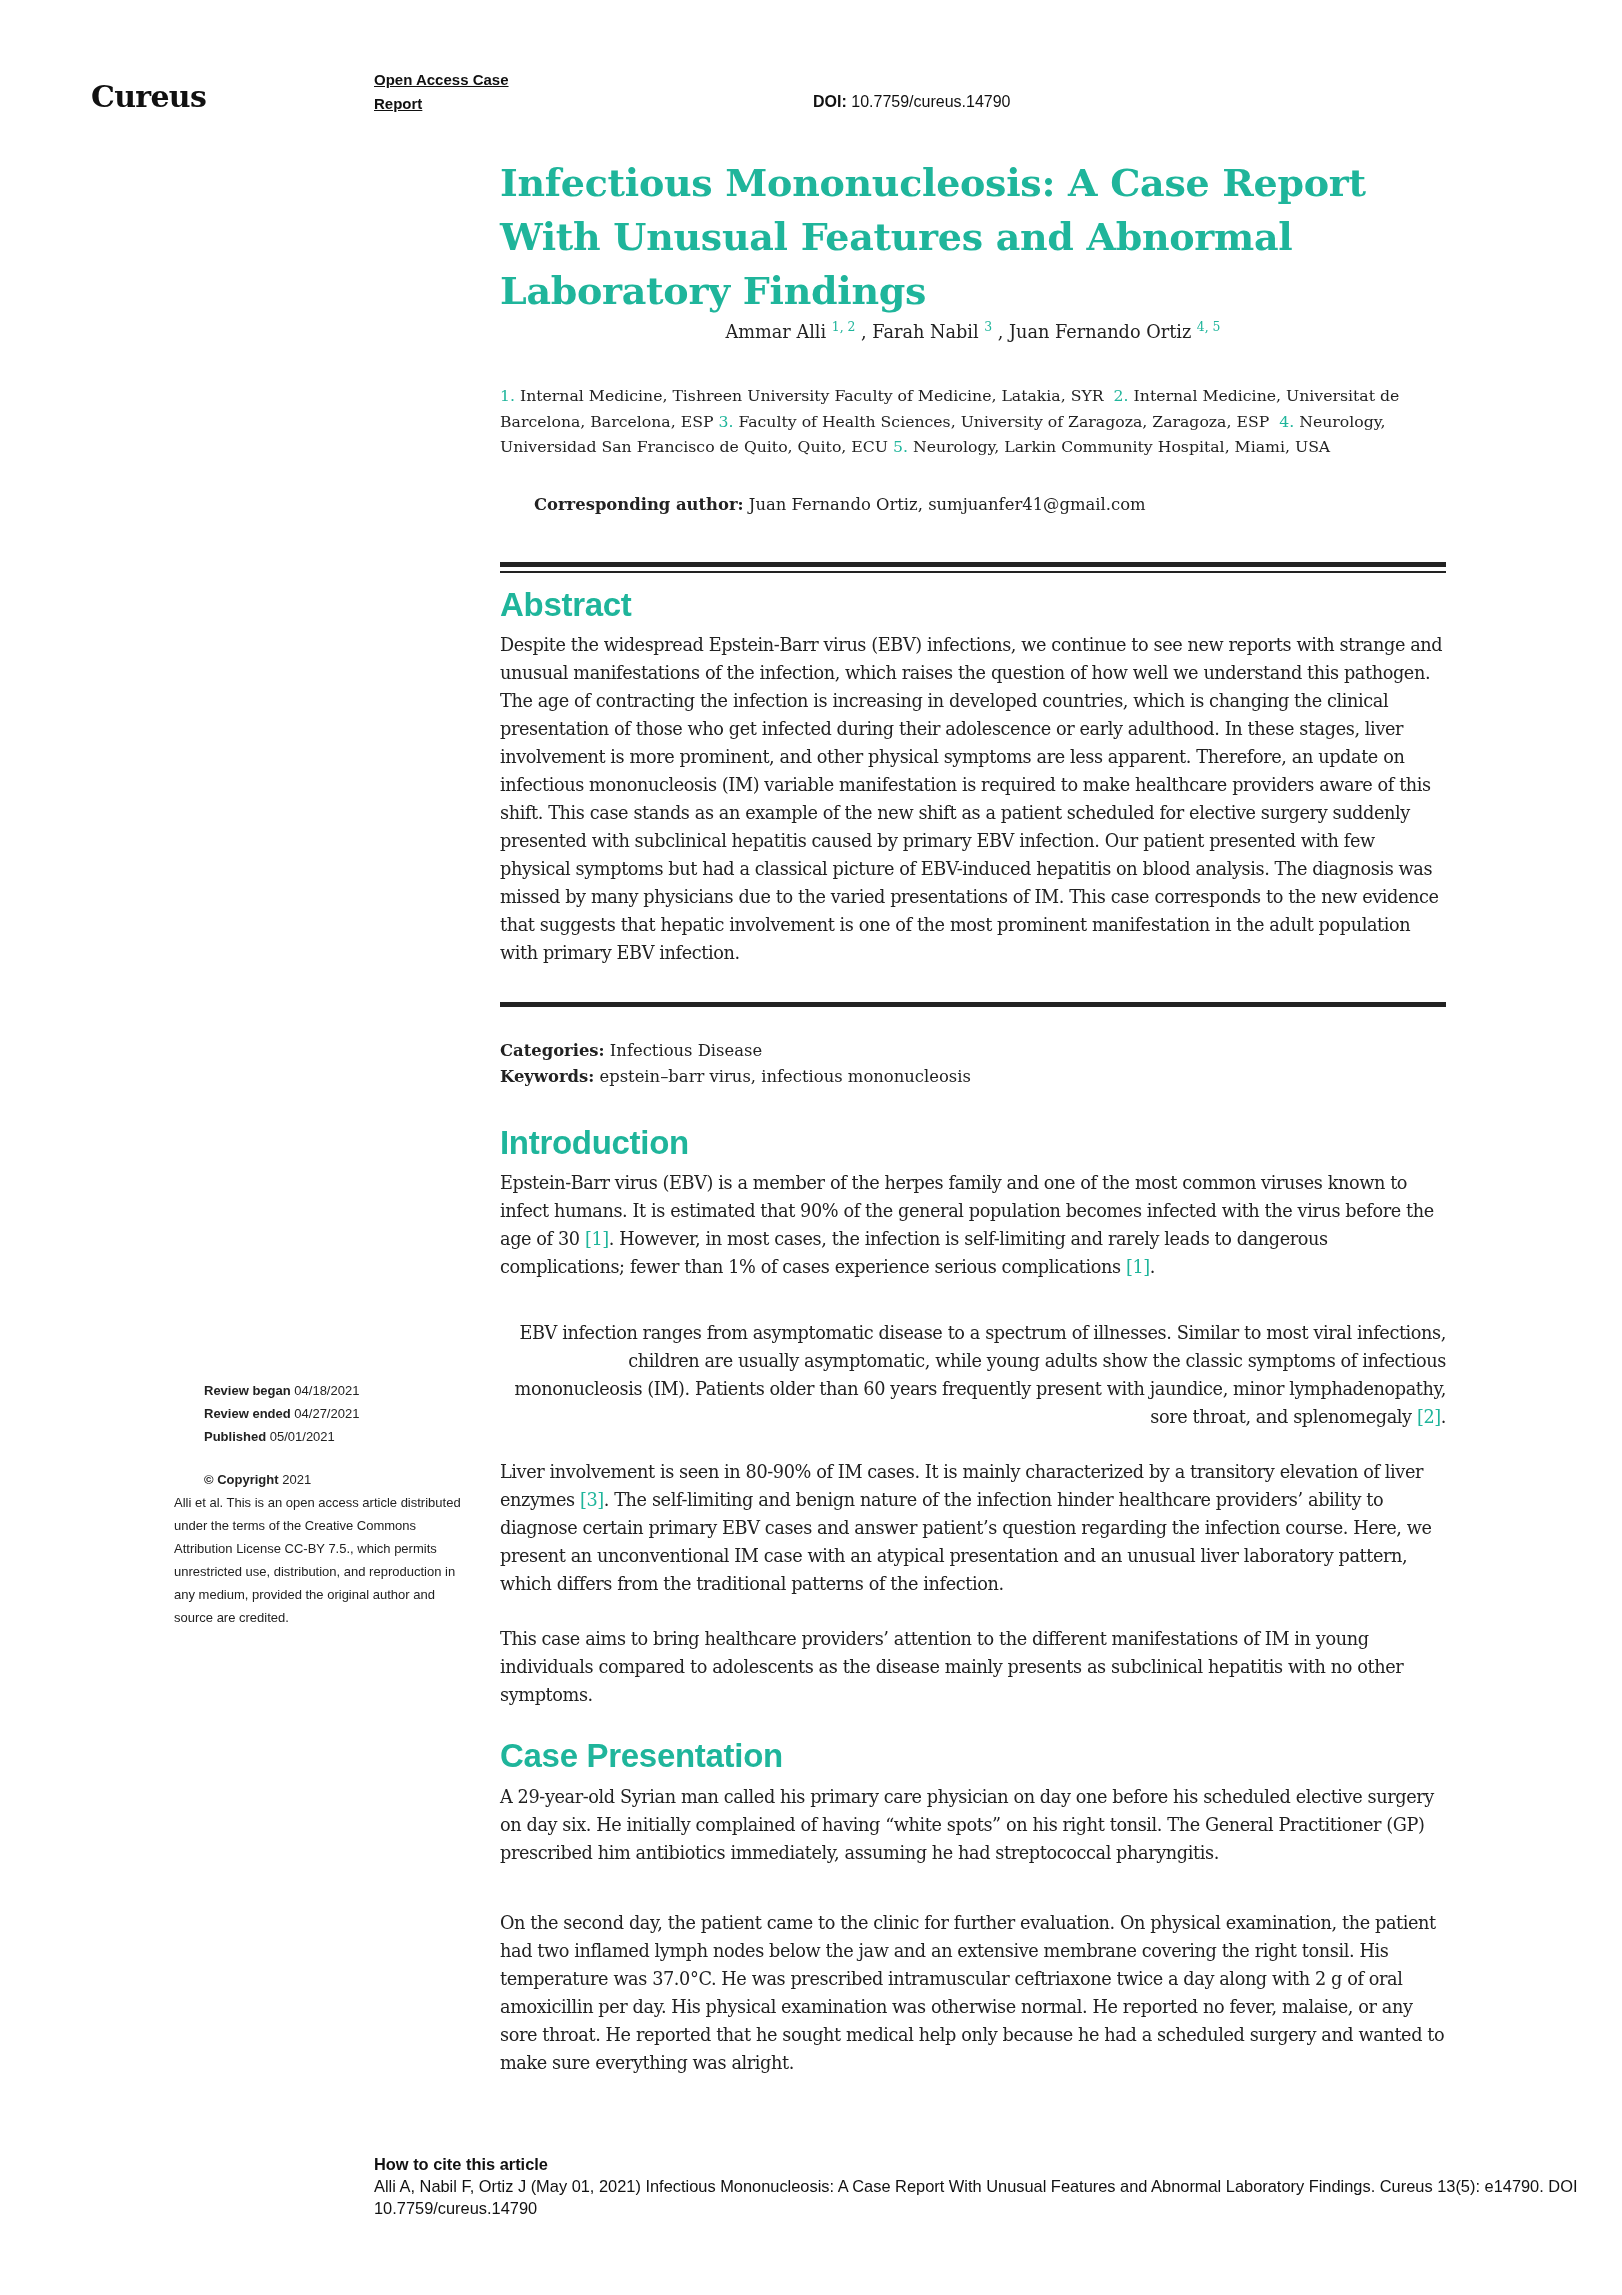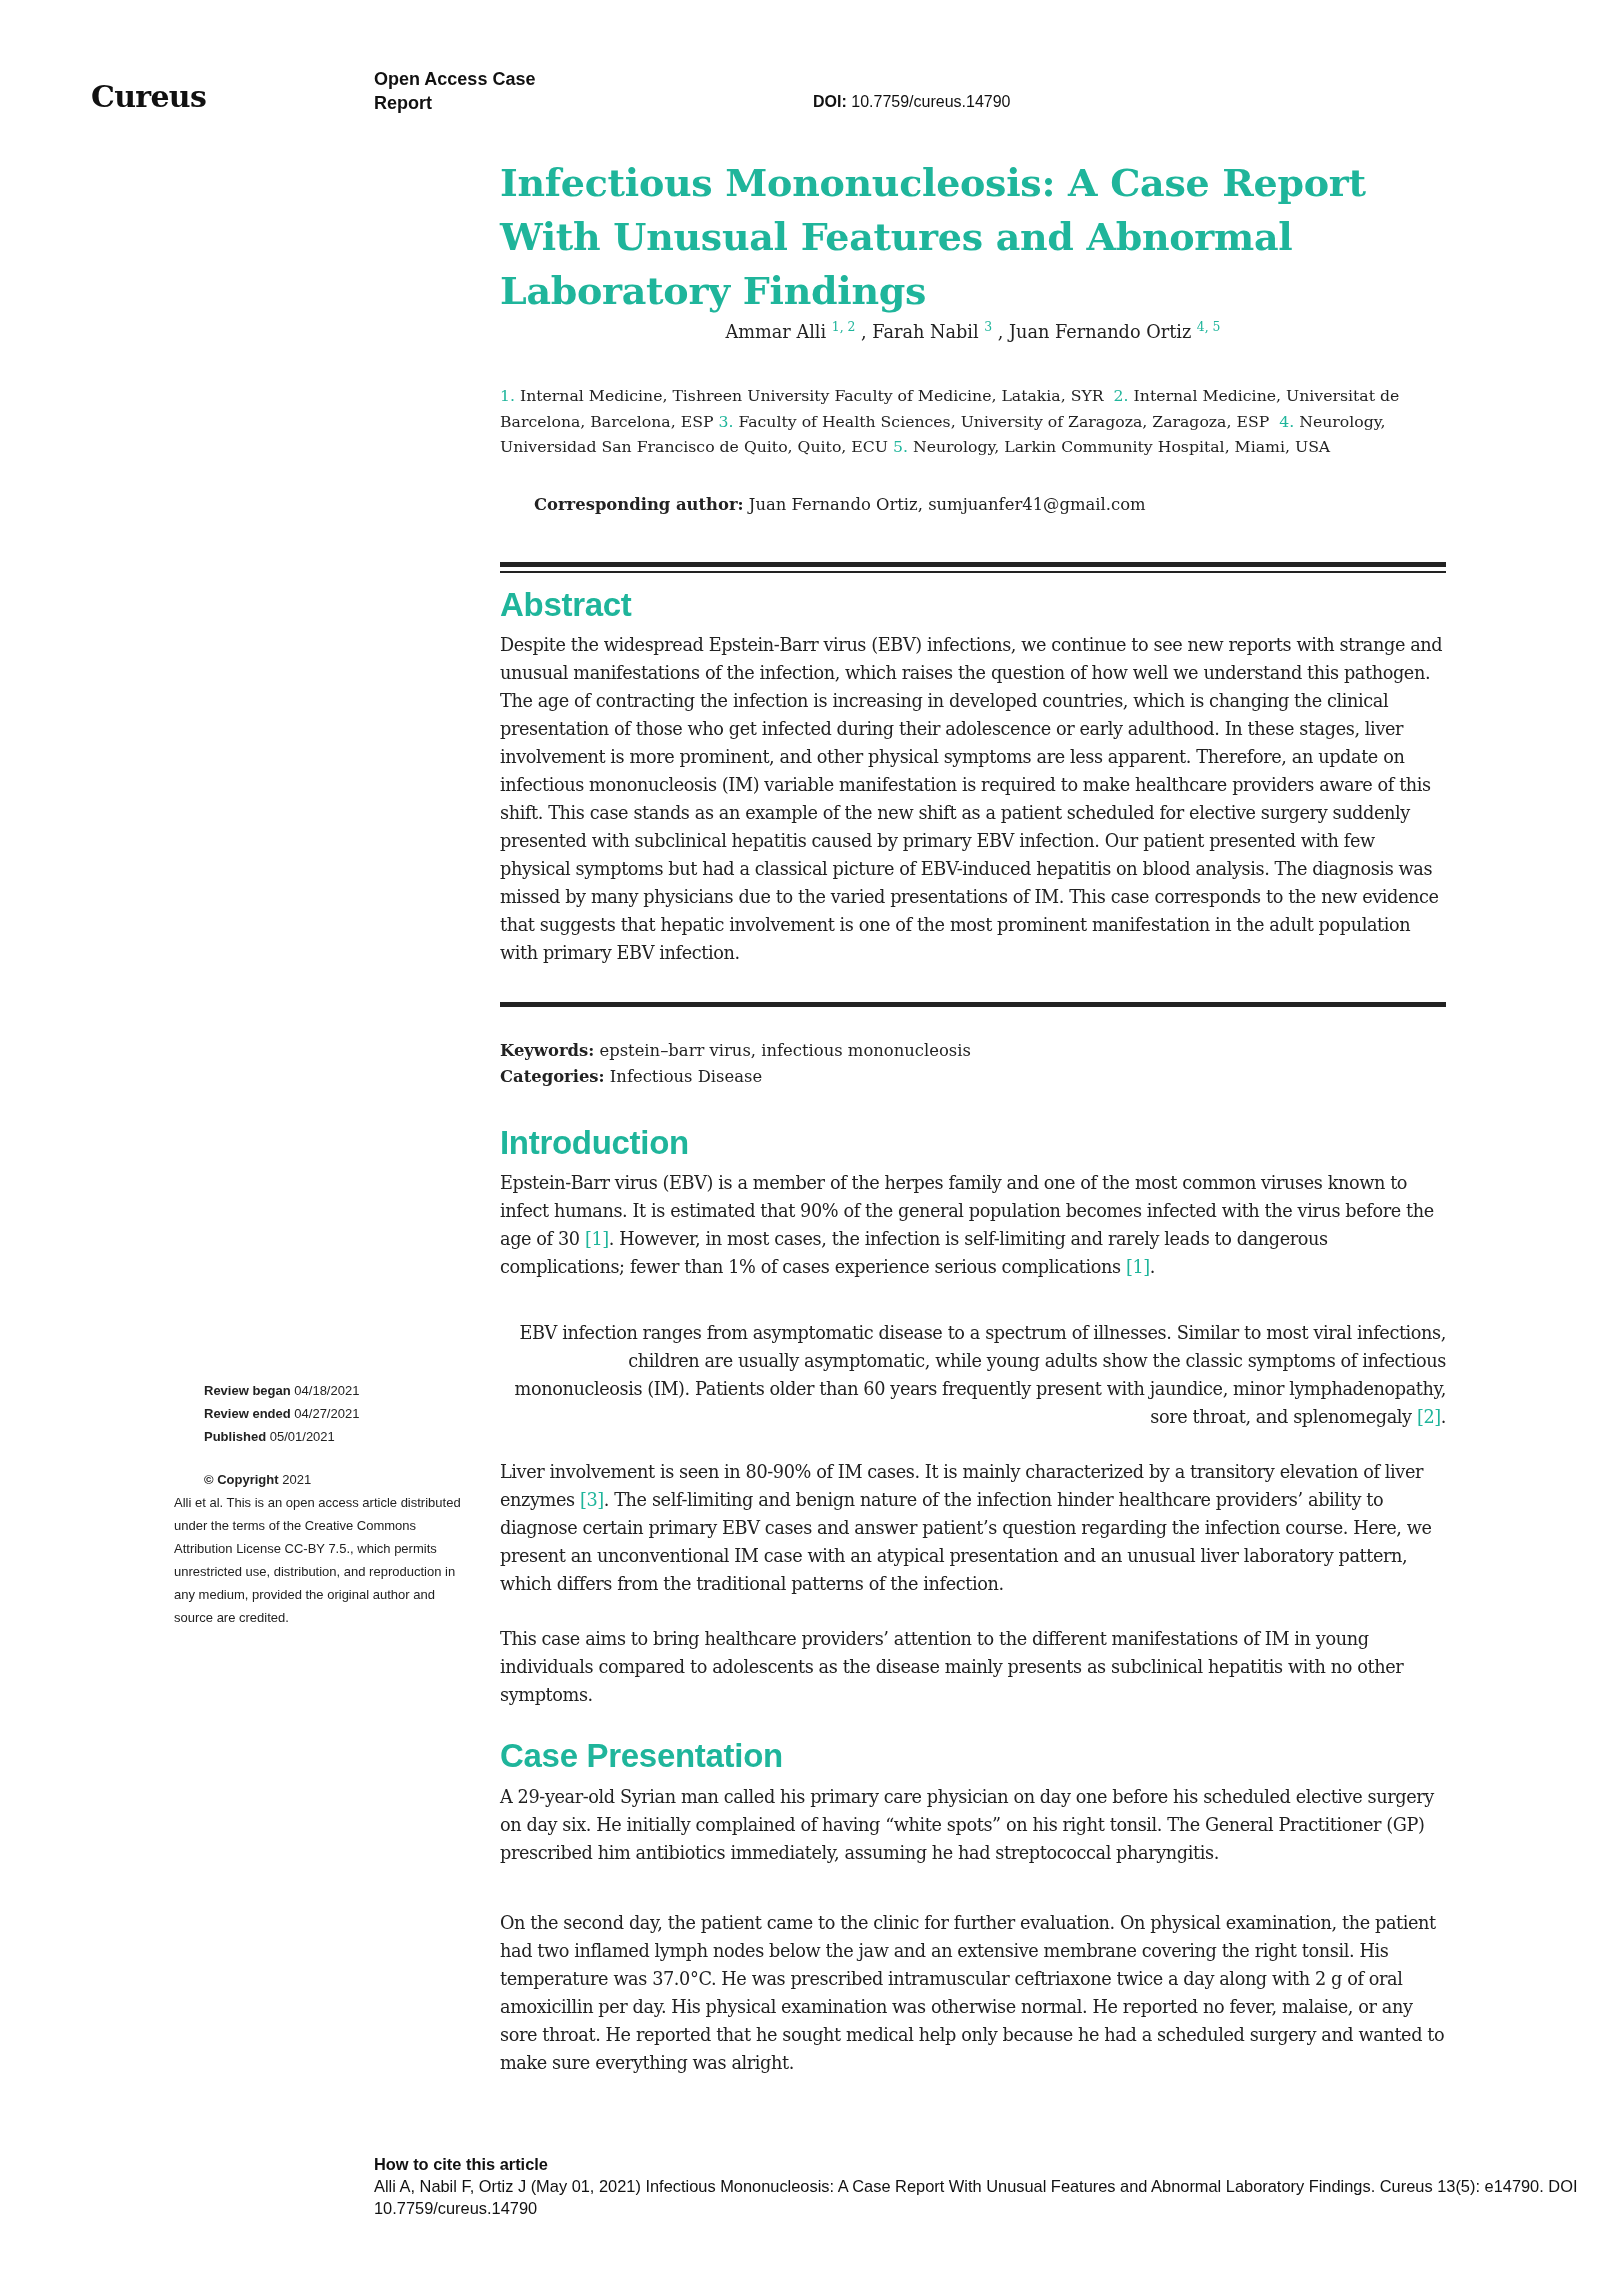--- a/index.html
+++ b/index.html
@@ -1,19 +1,19 @@
 <!DOCTYPE html>
 <html style="font-size:10.5px"><head>
 <meta charset="utf-8">
 <style>
   html, body { margin:0; padding:0; background:#ffffff; }
   body { width:1622px; height:2295px; position:relative; overflow:hidden; color:#222222; }
 
   .logo { position:absolute; left:91px; top:79px; font-family:"DejaVu Serif", serif; font-weight:bold; font-size:30px; letter-spacing:-0.7px; color:#111; }
-  .access { position:absolute; left:374px; top:68px; font-family:"Liberation Sans", sans-serif; font-weight:bold; font-size:18px; line-height:23.6px; color:#111; width:196px; }
+  .access { position:absolute; left:374px; top:68px; font-family:"Liberation Sans", sans-serif; font-weight:bold; font-size:15px; line-height:23.6px; color:#111; width:196px;text-decoration:underline; }
   .doi { position:absolute; left:813px; top:93px; font-family:"Liberation Sans", sans-serif; font-size:16px; color:#111; }
   .doi b { font-weight:bold; }
 
   .col { position:absolute; left:500px; width:946px; }
   .title { top:156px; font-family:"DejaVu Serif", serif; font-weight:bold; color:#1fb59b; font-size:38px; line-height:54px; letter-spacing:-0.3px; }
   .authors { top:319px; font-family:"DejaVu Serif", serif; font-size:17.7px; color:#222;text-align:center; }
   .authors sup { color:#1fb59b; font-size:12.4px; }
   .affils { top:383px; font-family:"DejaVu Serif", serif; font-size:15.7px; line-height:25.5px; color:#222; }
   .affils .n { color:#1fb59b; }
   .corr { top:495px; font-family:"DejaVu Serif", serif; font-size:16.4px; color:#222;margin-left:34px; }
@@ -82,26 +82,26 @@
 <div class="rule-thick" style="top:562px;"></div>
 <div class="rule-thin" style="top:571px;"></div>
 
 <div class="col h2" style="top:586px;">Abstract</div>
 <div class="col para" style="top:631px;">Despite the widespread Epstein-Barr virus (EBV) infections, we continue to see new reports with strange and unusual manifestations of the infection, which raises the question of how well we understand this pathogen. The age of contracting the infection is increasing in developed countries, which is changing the clinical presentation of those who get infected during their adolescence or early adulthood. In these stages, liver involvement is more prominent, and other physical symptoms are less apparent. Therefore, an update on infectious mononucleosis (IM) variable manifestation is required to make healthcare providers aware of this shift. This case stands as an example of the new shift as a patient scheduled for elective surgery suddenly presented with subclinical hepatitis caused by primary EBV infection. Our patient presented with few physical symptoms but had a classical picture of EBV-induced hepatitis on blood analysis. The diagnosis was missed by many physicians due to the varied presentations of IM. This case corresponds to the new evidence that suggests that hepatic involvement is one of the most prominent manifestation in the adult population with primary EBV infection.</div>
 
 <div class="rule-thick" style="top:1002px;"></div>
 
 <div class="col meta" style="top:1038px;">
   <div>
+    <b>Categories:</b>
+    <span>Infectious Disease</span>
+  </div>
+  <div>
     <b>Keywords:</b>
     <span>epstein–barr virus, infectious mononucleosis</span>
-  </div>
-  <div>
-    <b>Categories:</b>
-    <span>Infectious Disease</span>
   </div>
 </div>
 
 <div class="col h2" style="top:1124px;">Introduction</div>
 <div class="col para" style="top:1169px;">
   <span>Epstein-Barr virus (EBV) is a member of the herpes family and one of the most common viruses known to infect humans. It is estimated that 90% of the general population becomes infected with the virus before the age of 30 </span><span class="ref">[1]</span><span>. However, in most cases, the infection is self-limiting and rarely leads to dangerous complications; fewer than 1% of cases experience serious complications </span><span class="ref">[1]</span><span>.</span>
 </div>
 <div class="col para" style="top:1319px;text-align:right;">
   <span>EBV infection ranges from asymptomatic disease to a spectrum of illnesses. Similar to most viral infections, children are usually asymptomatic, while young adults show the classic symptoms of infectious mononucleosis (IM). Patients older than 60 years frequently present with jaundice, minor lymphadenopathy, sore throat, and splenomegaly </span><span class="ref">[2]</span><span>.</span>
 </div>

